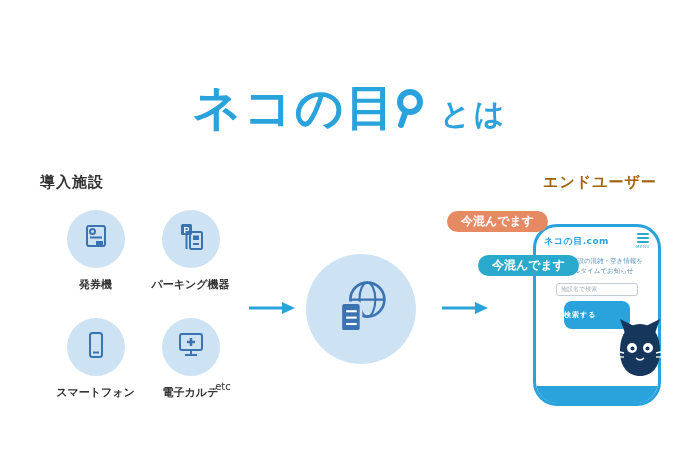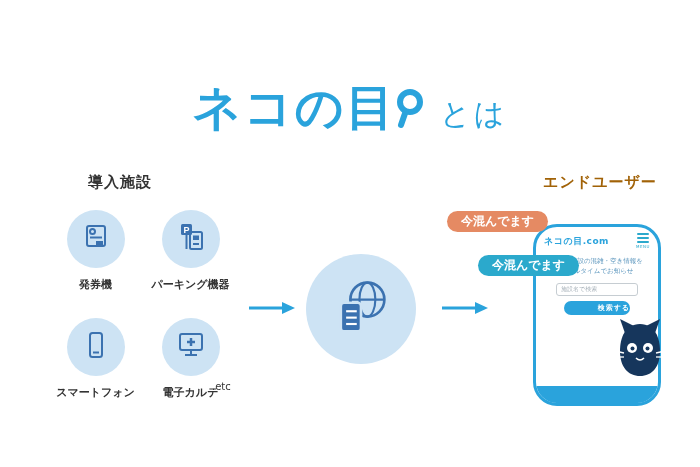--- a/index.html
+++ b/index.html
@@ -3,24 +3,24 @@
 <meta charset="utf-8">
 <style>
   html,body{margin:0;padding:0;background:#fff;}
   body{font-family:"DejaVu Sans","Liberation Sans",sans-serif;}
   .canvas{position:relative;width:700px;height:467px;background:#ffffff;overflow:hidden;}
 
   
   .logo-row{position:absolute;top:46px;left:0;width:100%;display:flex;justify-content:center;align-items:baseline;}
   .logo-text{font-size:48px;font-weight:800;color:#2aa3dc;letter-spacing:2px;line-height:1;margin-top:37px;}
   .logo-magnifier{position:relative;top:6px;margin-left:-2px;}
-  .logo-suffix{font-size:30px;font-weight:400;color:#2aa3dc;margin-left:14px;letter-spacing:3px;}
-
-  
-  .facilities-heading{position:absolute;left:40px;top:173px;width:160px;text-align:center;
+  .logo-suffix{font-size:30px;font-weight:700;color:#2aa3dc;margin-left:14px;letter-spacing:3px;}
+
+  
+  .facilities-heading{position:absolute;left:40px;top:173px;width:160px;
     font-size:15px;font-weight:700;color:#333;letter-spacing:1px;}
   .facility-grid{position:absolute;left:48px;top:210px;width:190px;
     display:grid;grid-template-columns:95px 95px;grid-row-gap:26px;}
   .facility{display:flex;flex-direction:column;align-items:center;}
   .facility-circle{width:58px;height:58px;border-radius:50%;background:#cde3f4;
     display:flex;align-items:center;justify-content:center;}
   .facility-label{margin-top:9px;font-size:11px;font-weight:700;color:#333;white-space:nowrap;}
   .etc-label{position:absolute;left:212px;top:381px;font-size:10px;color:#333;}
 
   
@@ -46,22 +46,22 @@
   .phone-menu{display:flex;flex-direction:column;align-items:center;}
   .phone-menu .bars{display:flex;flex-direction:column;gap:2px;}
   .phone-menu .bars span{display:block;width:12px;height:2px;background:#2ba9cc;border-radius:1px;}
   .phone-menu .menu-word{font-size:4px;color:#2ba9cc;margin-top:1px;letter-spacing:0.5px;}
   .phone-desc{margin-top:4px;text-align:center;font-size:6.5px;line-height:1.6;color:#5a95bd;}
   .phone-headline{margin-top:4px;text-align:center;font-size:14px;line-height:1.35;
     font-weight:800;color:#2b2b2b;letter-spacing:1px;}
   .phone-search{margin:6px auto 0 auto;width:82px;height:13px;border:1px solid #c6cdd2;border-radius:3px;
     display:flex;align-items:center;padding-left:4px;box-sizing:border-box;}
   .phone-search span{font-size:6px;color:#a8b2ba;}
-  .phone-button{margin:5px auto 0 auto;width:66px;height:14px;background:#2aa3dc;border-radius:8px;
-    display:flex;align-items:center;justify-content:flex-end;}
+  .phone-button{margin:5px auto 0 auto;width:66px;height:28px;background:#2aa3dc;border-radius:8px;
+    display:flex;align-items:center;justify-content:flex-start;}
   .phone-button span{font-size:7px;font-weight:700;color:#fff;letter-spacing:1px;}
   .phone-bottombar{position:absolute;left:0;right:0;bottom:0;height:17px;background:#2aa3dc;}
 
   .cat-mascot{position:absolute;left:614px;top:316px;z-index:6;}
 </style>
 </head>
 <body>
 
 <div class="canvas">
 

